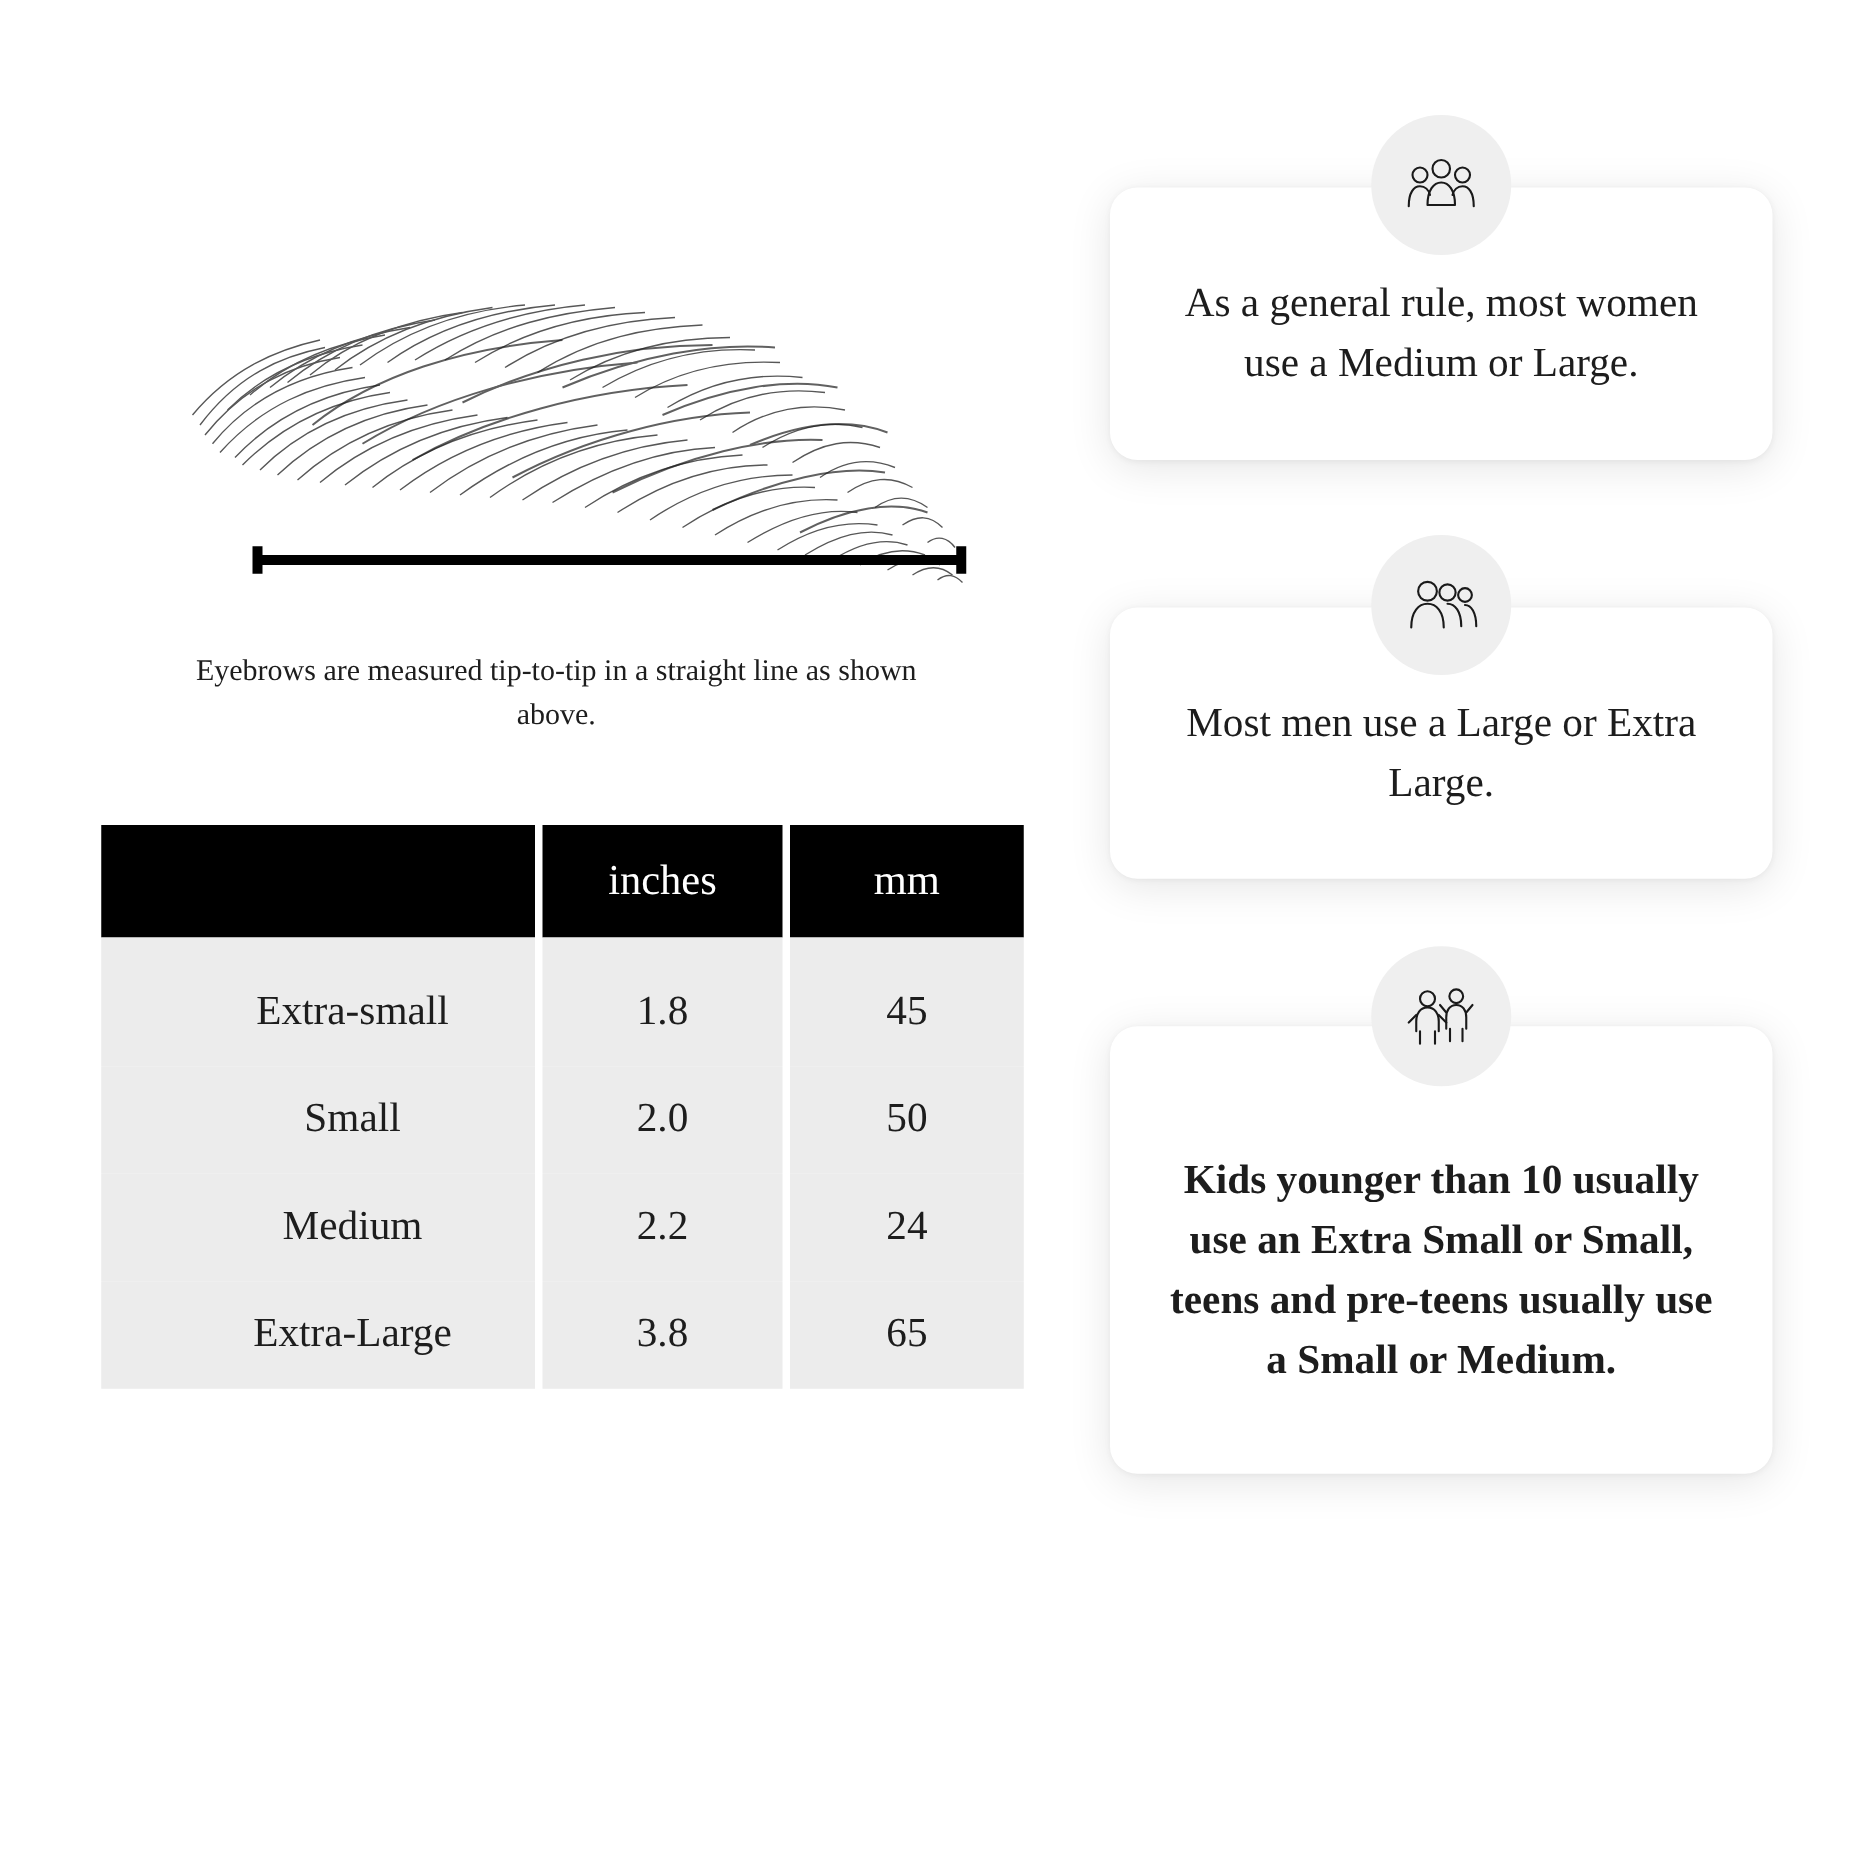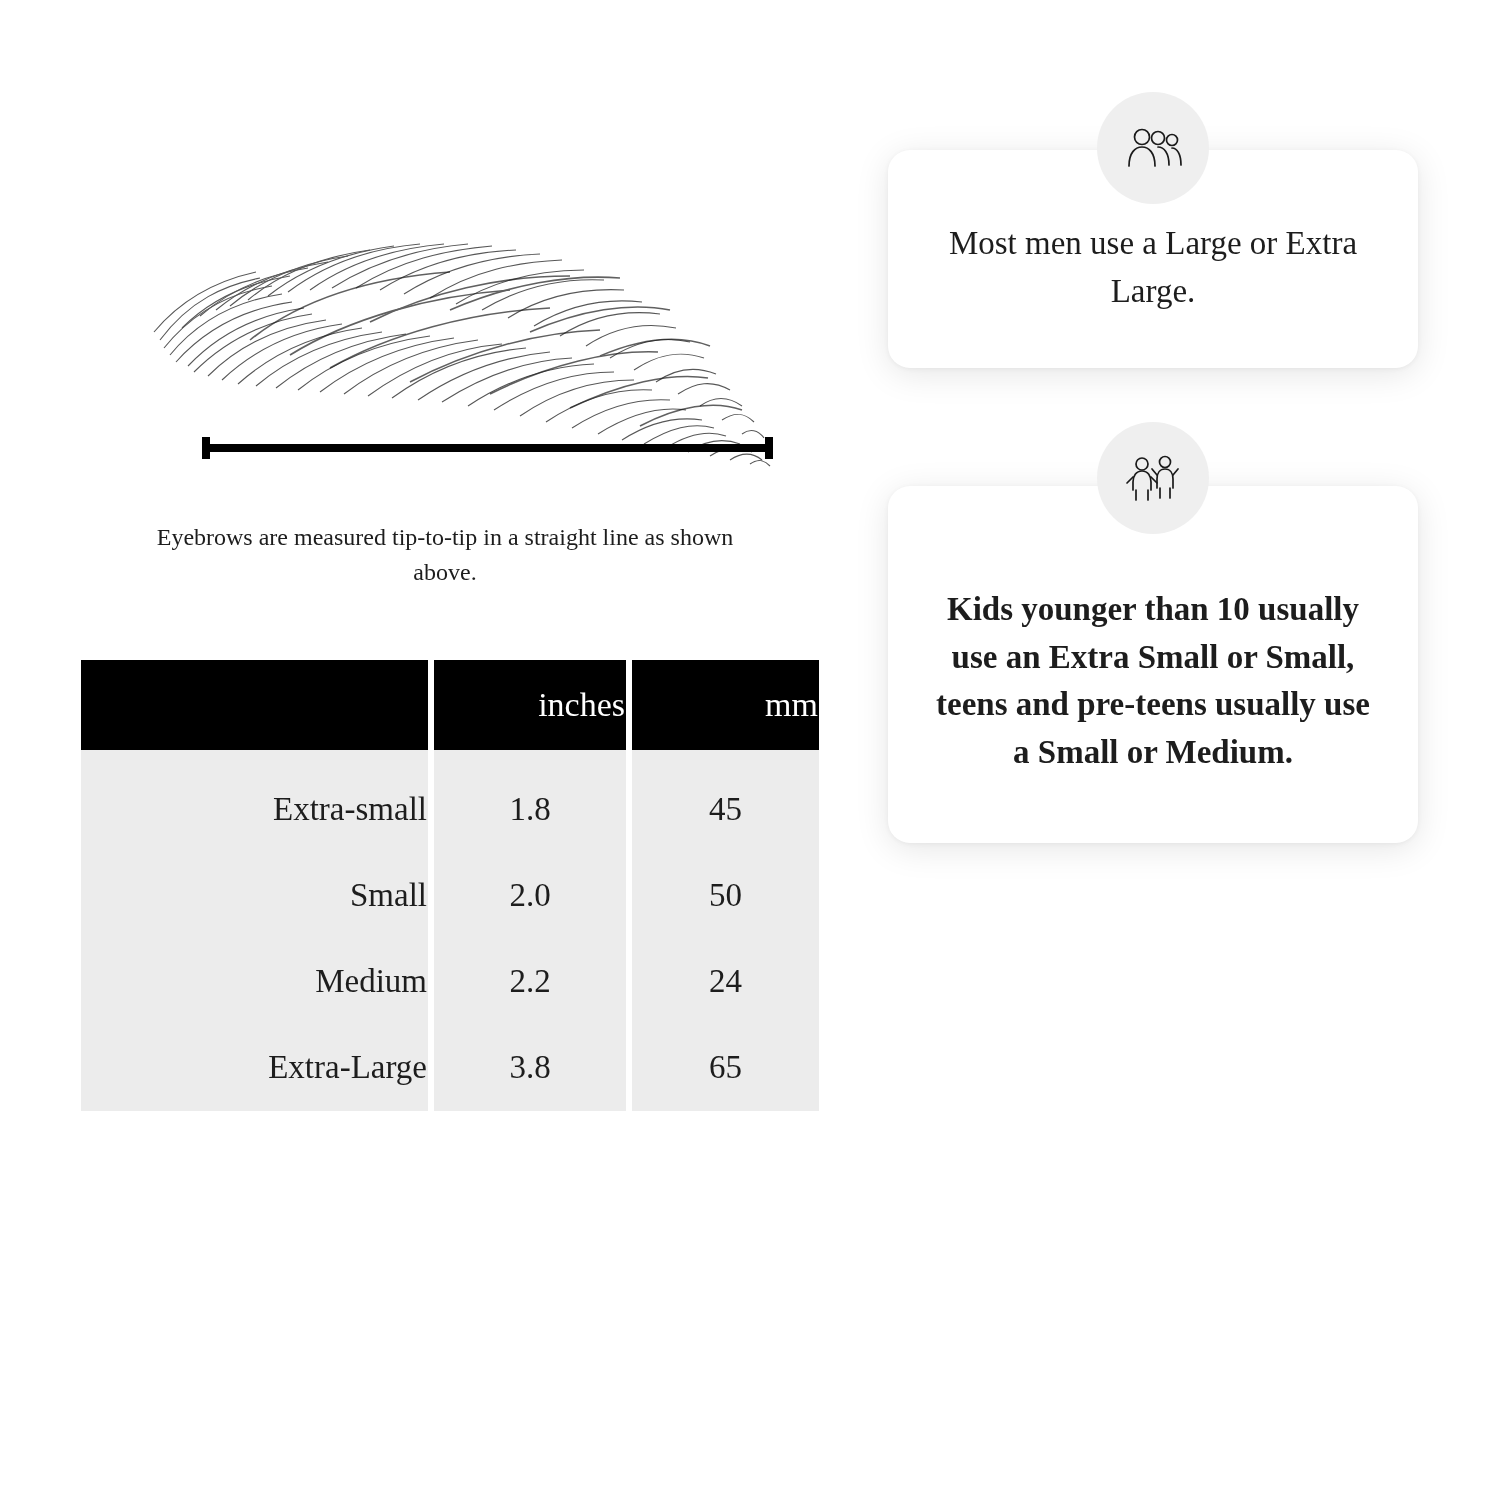--- a/index.html
+++ b/index.html
@@ -67,35 +67,35 @@
     border-spacing: 6px 0;
     table-layout: fixed;
   }
   .size-table th {
     background: #000000;
     color: #ffffff;
     font-weight: 400;
     font-size: 34px;
     height: 88px;
     vertical-align: middle;
-    text-align: right;
+    text-align: center;
   }
   .size-table th.col-name { width: 345px; }
   .size-table th.col-in { width: 190px; }
   .size-table th.col-mm { width: 185px; }
 
   .size-table td {
     background: #ececec;
     font-size: 33px;
     height: 84px;
     vertical-align: middle;
     color: #1d1d1d;
   }
   .size-table td.name {
-    text-align: right;
+    text-align: center;
     padding-left: 56px;
   }
   .size-table td.num {
     text-align: center;
   }
   .size-table tbody tr:first-child td { padding-top: 18px; }
   .size-table tbody tr:last-child td { }
 
   
   .right-col {
@@ -264,20 +264,33 @@
           <td class="name">Extra-Large</td>
           <td class="num">3.8</td>
           <td class="num">65</td>
         </tr>
       </tbody>
     </table>
   </div>
 
   <div class="right-col">
 
+    <div class="note-block b1">
+      <div class="icon-bubble">
+        <svg width="62" height="52" viewBox="0 0 62 52" fill="none" stroke="#1a1a1a" stroke-width="1.7" stroke-linecap="round" stroke-linejoin="round">
+          <circle cx="31" cy="13" r="7"></circle>
+          <path d="M20 42 C20 30, 25 24, 31 24 C37 24, 42 30, 42 42 Z"></path>
+          <circle cx="14" cy="18" r="6"></circle>
+          <path d="M5 43 C5 32, 9 27, 14 27 C18 27, 21 30, 22 34"></path>
+          <circle cx="48" cy="18" r="6"></circle>
+          <path d="M57 43 C57 32, 53 27, 48 27 C44 27, 41 30, 40 34"></path>
+        </svg>
+      </div>
+      <div class="note-card">As a general rule, most women use a Medium or Large.</div>
+    </div>
 
     <div class="note-block b2">
       <div class="icon-bubble">
         <svg width="62" height="52" viewBox="0 0 62 52" fill="none" stroke="#1a1a1a" stroke-width="1.7" stroke-linecap="round" stroke-linejoin="round">
           <circle cx="20" cy="15" r="7.5"></circle>
           <path d="M7 44 C7 31, 13 25, 20 25 C27 25, 33 31, 33 44"></path>
           <circle cx="36" cy="16" r="6.5"></circle>
           <path d="M36 25 C42 25, 47 31, 47 43"></path>
           <circle cx="50" cy="18" r="5.5"></circle>
           <path d="M50 26 C55 26, 59 32, 59 43"></path>

